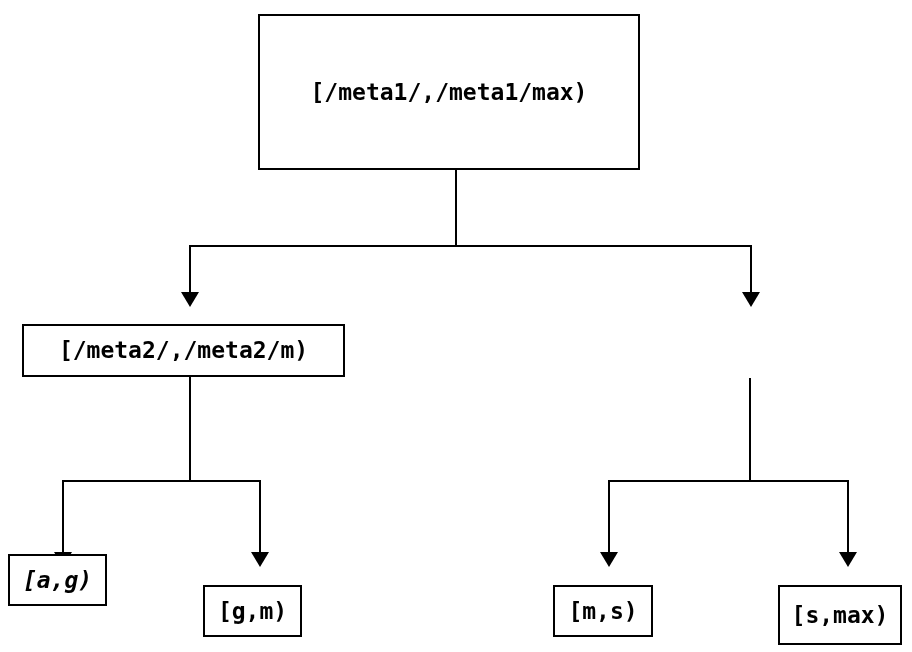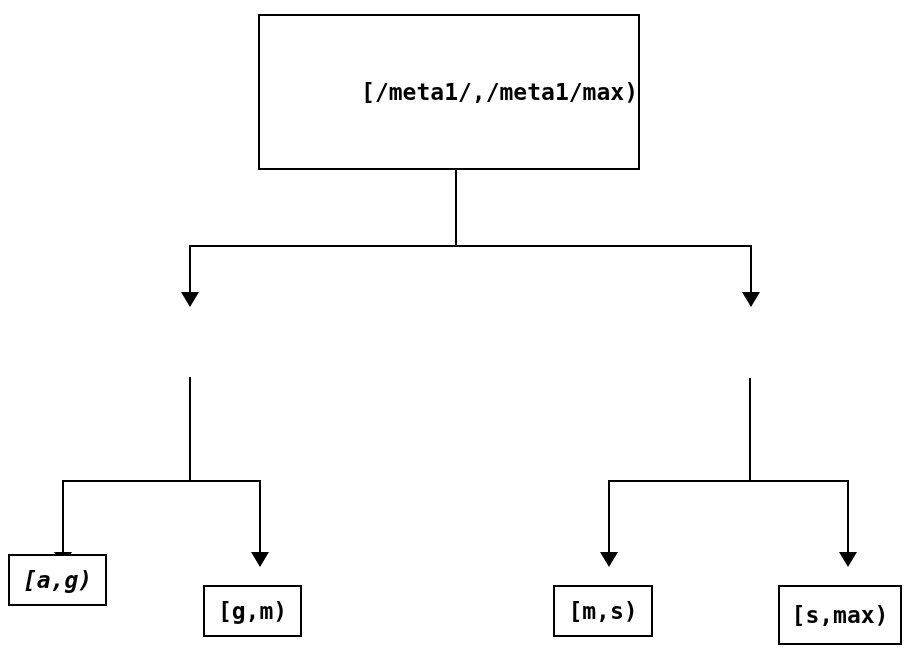--- a/index.html
+++ b/index.html
@@ -42,31 +42,34 @@
     border-left: 9px solid transparent;
     border-right: 9px solid transparent;
     border-top: 15px solid #000000;
   }
 </style>
 </head>
 <body>
 
 <div class="canvas">
 
-  <div class="node" style="left:258px; top:14px; width:382px; height:156px;justify-content:flex-end;">
+  <div class="node" style="left:258px; top:14px; width:382px; height:156px;">
     <span class="node-label">[/meta1/,/meta1/max)</span>
   </div>
 
   <div class="line" style="left:455px; top:170px; width:2px; height:77px;"></div>
   <div class="line" style="left:189px; top:245px; width:563px; height:2px;"></div>
   <div class="line" style="left:189px; top:245px; width:2px; height:47px;"></div>
   <div class="line" style="left:750px; top:245px; width:2px; height:47px;"></div>
   <div class="arrow" style="left:181px; top:292px;"></div>
   <div class="arrow" style="left:742px; top:292px;"></div>
 
+  <div class="node" style="left:22px; top:324px; width:323px; height:53px;">
+    <span class="node-label">[/meta2/,/meta2/m)</span>
+  </div>
 
 
   <div class="line" style="left:189px; top:377px; width:2px; height:104px;"></div>
   <div class="line" style="left:62px; top:480px; width:199px; height:2px;"></div>
   <div class="line" style="left:62px; top:480px; width:2px; height:72px;"></div>
   <div class="line" style="left:259px; top:480px; width:2px; height:72px;"></div>
   <div class="arrow" style="left:54px; top:552px;"></div>
   <div class="arrow" style="left:251px; top:552px;"></div>
 
   <div class="line" style="left:749px; top:378px; width:2px; height:103px;"></div>

